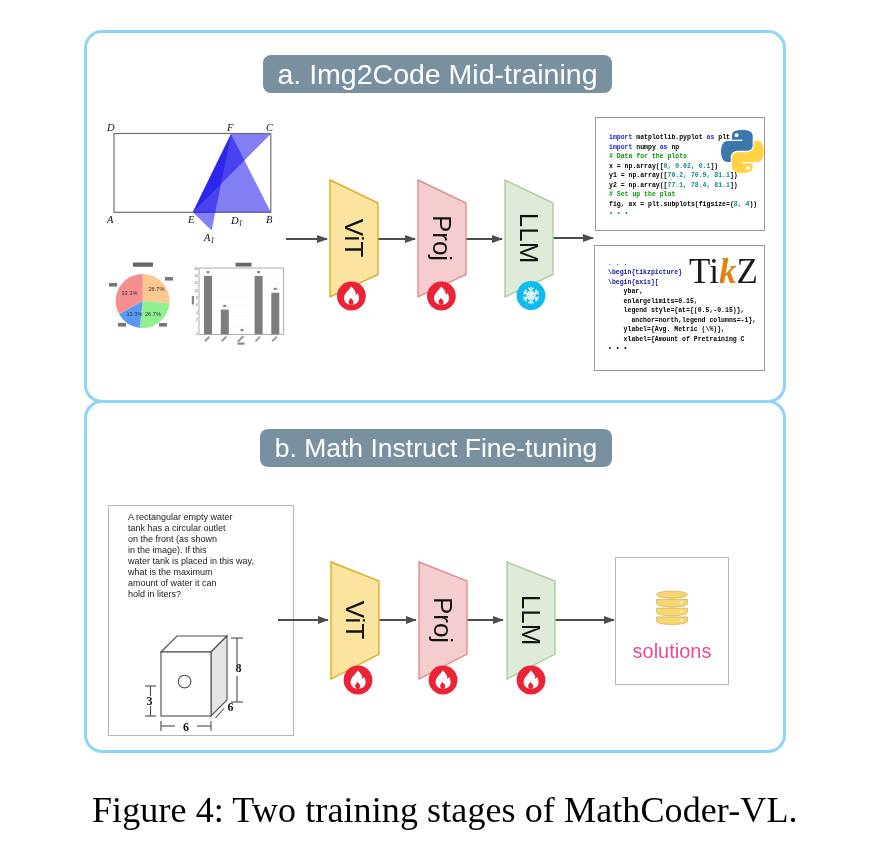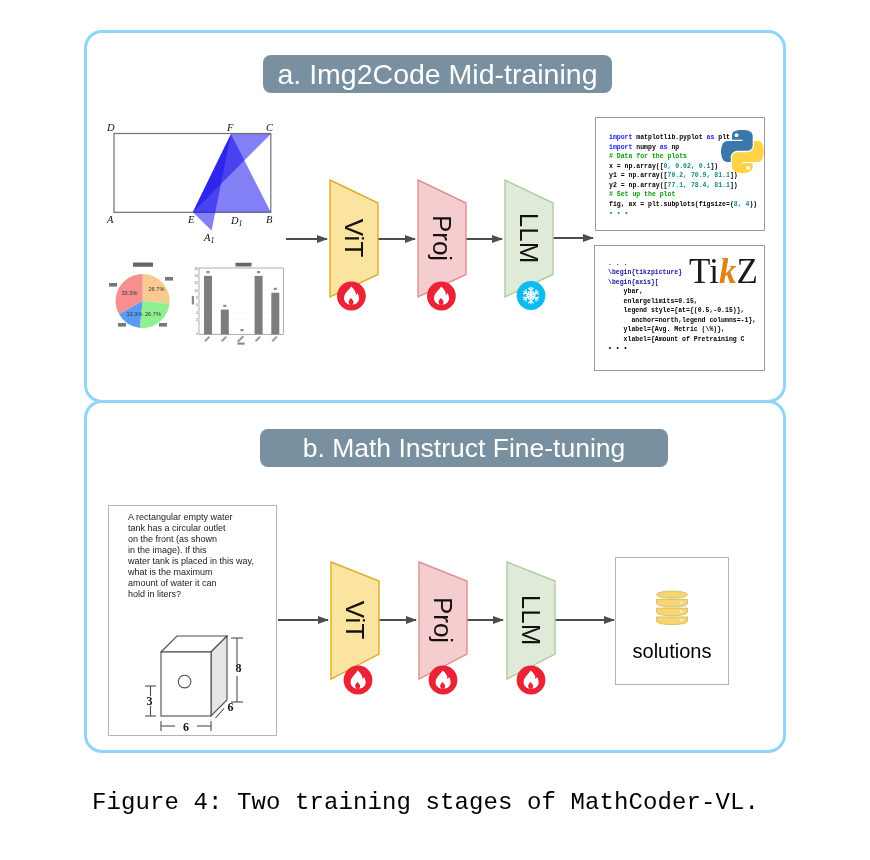--- a/index.html
+++ b/index.html
@@ -14,21 +14,21 @@
  white-space:pre;color:#000;}
 .kw{color:#1a1aee;} .cm{color:#0a9a0a;} .nm{color:#0e8a8a;} .nv{color:#16169a;}
 </style>
 </head>
 <body>
 
 <div class="panel" style="left:84px;top:30px;width:702px;height:373px;"></div>
 <div class="panel" style="left:84px;top:400px;width:702px;height:353px;"></div>
 
 <div class="hdr" style="left:263px;top:55px;width:349px;height:38px;font-size:28.5px;">a. Img2Code Mid-training</div>
-<div class="hdr" style="left:260px;top:429px;width:408px;height:38px;font-size:26.5px;">b. Math Instruct Fine-tuning</div>
+<div class="hdr" style="left:260px;top:429px;width:352px;height:38px;font-size:26.5px;">b. Math Instruct Fine-tuning</div>
 
 <div class="codebox" style="left:595px;top:117px;width:170px;height:114px;padding:15px 0 0 13px;"><span class="kw">import</span> matplotlib.pyplot <span class="kw">as</span> plt
 <span class="kw">import</span> numpy <span class="kw">as</span> np
 <span class="cm"># Data for the plots</span>
 x = np.array([<span class="nm">0, 0.02, 0.1</span>])
 y1 = np.array([<span class="nm">70.2, 70.9, 81.1</span>])
 y2 = np.array([<span class="nm">77.1, 78.4, 81.1</span>])
 <span class="cm"># Set up the plot</span>
 fig, ax = plt.subplots(figsize=(<span class="nm">8, 4</span>))
 <span class="nm">• • •</span>
@@ -39,35 +39,35 @@
 <span class="nv">\begin{axis}[</span>
     ybar,
     enlargelimits=0.15,
     legend style={at={(0.5,-0.15)},
       anchor=north,legend columns=-1},
     ylabel={Avg. Metric (\%)},
     xlabel={Amount of Pretraining C
 • • •
 </div>
 
-<div class="abs" style="left:108px;top:505px;width:169px;height:231px;border:1px solid #b5b5b5;background:#fff;
+<div class="abs" style="left:108px;top:505px;width:186px;height:231px;border:1px solid #b5b5b5;background:#fff;
  font-family:'Liberation Sans',sans-serif;font-size:9px;line-height:11px;color:#1a1a1a;padding:6px 0 12px 19px;white-space:pre;">A rectangular empty water
 tank has a circular outlet
 on the front (as shown
 in the image). If this
 water tank is placed in this way,
 what is the maximum
 amount of water it can
 hold in liters?</div>
 
 <div class="abs" style="left:615px;top:557px;width:114px;height:128px;border:1px solid #b5b5b5;background:#fff;"></div>
 <div class="abs" style="left:615px;top:640px;width:114px;text-align:center;
- font-family:'Liberation Sans',sans-serif;font-size:20px;color:#000000;">solutions</div>
-
-<div class="abs" style="left:92px;top:789px;font-family:Liberation Mono, monospace;font-size:24px;letter-spacing:0.1px;color:#000;">Figure 4: Two training stages of MathCoder-VL.</div>
+ font-family:'Liberation Sans',sans-serif;font-size:20px;color:#ec4899;">solutions</div>
+
+<div class="abs" style="left:92px;top:789px;font-family:Liberation Serif, serif;font-size:36px;letter-spacing:0.1px;color:#000;">Figure 4: Two training stages of MathCoder-VL.</div>
 
 <svg class="abs" style="left:0;top:0;" width="870" height="860" viewBox="0 0 870 860">
   <defs>
     <marker id="ah" markerUnits="userSpaceOnUse" markerWidth="12" markerHeight="9" refX="10" refY="4" orient="auto">
       <path d="M0,0 L11,4 L0,8 z" fill="#4d4d4d"></path>
     </marker>
   </defs>
 
   <g font-family="Liberation Serif, serif" font-style="italic" font-size="10.5" fill="#111">
     <rect x="114" y="133.5" width="156.8" height="78.8" fill="none" stroke="#707070" stroke-width="1.2"></rect>

